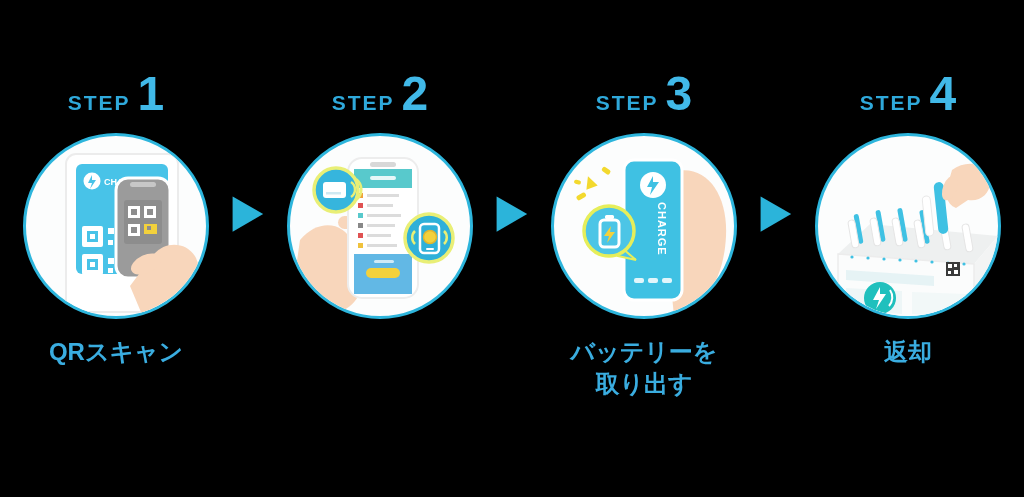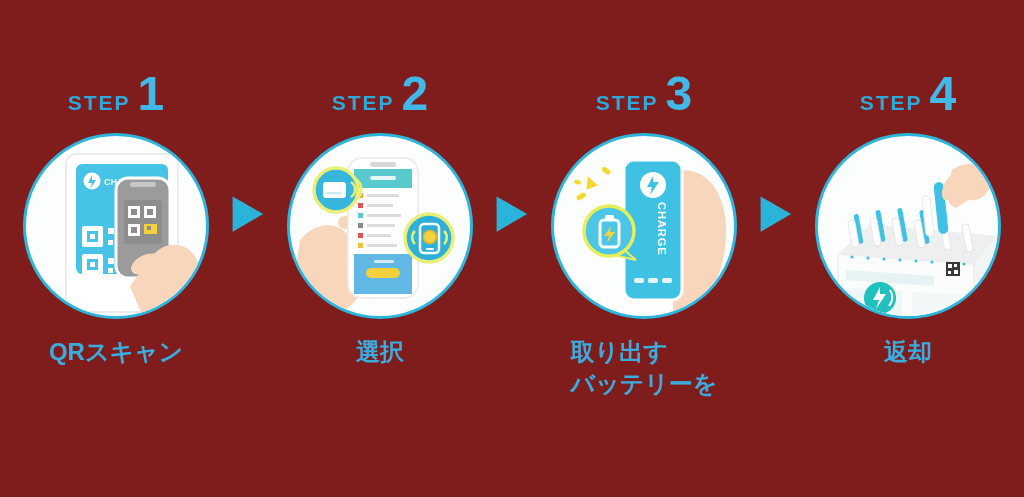--- a/index.html
+++ b/index.html
@@ -1,26 +1,26 @@
 <!DOCTYPE html>
 <html><head>
 <meta charset="utf-8">
 <style>
   html,body{margin:0;padding:0;background:#ffffff;}
   body{font-family:"Liberation Sans","DejaVu Sans",sans-serif;}
-  .canvas{width:1024px;height:497px;background:#7f1d1d;overflow:hidden;}
+  .canvas{width:1024px;height:497px;background:#000000;overflow:hidden;}
   .flow{display:flex;width:1024px;padding:0 10px;box-sizing:border-box;}
   .step{width:212px;display:flex;flex-direction:column;align-items:center;padding-top:74px;}
   .step-header{display:flex;align-items:baseline;gap:7px;margin-bottom:18px;}
   .step-word{font-size:21px;font-weight:bold;color:#2fa9db;letter-spacing:2px;}
   .step-number{font-size:48px;font-weight:bold;color:#41b9e8;line-height:.85;}
   .circle{width:186px;height:186px;border-radius:50%;border:3px solid #2db5dc;
           background:#fcfdfd;overflow:hidden;box-sizing:border-box;}
   .circle svg{display:block;width:180px;height:180px;}
-  .label{margin-top:17px;text-align:left;font-weight:bold;font-size:24px;color:#3aade0;line-height:1.35;}
+  .label{margin-top:17px;text-align:center;font-weight:bold;font-size:24px;color:#3aade0;line-height:1.35;}
   .label-line{display:block;}
   .label-line:empty{display:none;}
   .arrow{width:52px;display:flex;justify-content:center;margin-top:202px;}
   .arrow-glyph{font-size:40px;color:#2bb4da;line-height:1;transform:scaleY(1.15);}
 </style>
 </head>
 <body>
 
 <div class="canvas">
   <div class="flow">
@@ -135,21 +135,20 @@
               <rect x="130" y="88" width="19" height="29" rx="4" fill="none" stroke="#ffffff" stroke-width="2.5"></rect>
               <rect x="136" y="112" width="8" height="2" rx="1" fill="#ffffff"></rect>
             </g>
             <circle cx="140" cy="101" r="6.5" fill="#f3d13c" stroke="#e0b62f" stroke-width="1.5"></circle>
             <path d="M125,95 a9,9 0 0 0 0,13" fill="none" stroke="#e9ef76" stroke-width="2.5"></path>
             <path d="M154,95 a9,9 0 0 1 0,13" fill="none" stroke="#e9ef76" stroke-width="2.5"></path>
           </g>
         </svg>
       </div>
       <div class="label">
-        <span class="label-line">選択</span>
       </div>
     </div>
 
     <div class="arrow">
       <span class="arrow-glyph">▶</span>
     </div>
 
     <div class="step">
       <div class="step-header">
         <span class="step-word">STEP</span>
@@ -183,22 +182,22 @@
           </g>
           <g>
             <polygon points="36,40 42,52 30,52" fill="#f3d92e" transform="rotate(-20 36 46)"></polygon>
             <rect x="22" y="58" width="10" height="5" rx="2" fill="#f3d92e" transform="rotate(-30 27 60)"></rect>
             <rect x="48" y="32" width="9" height="5" rx="2" fill="#f3d92e" transform="rotate(35 52 34)"></rect>
             <rect x="20" y="44" width="7" height="4" rx="2" fill="#f3d92e" transform="rotate(15 23 46)"></rect>
           </g>
         </svg>
       </div>
       <div class="label">
+        <span class="label-line">バッテリーを</span>
         <span class="label-line">取り出す</span>
-        <span class="label-line">バッテリーを</span>
       </div>
     </div>
 
     <div class="arrow">
       <span class="arrow-glyph">▶</span>
     </div>
 
     <div class="step">
       <div class="step-header">
         <span class="step-word">STEP</span>

